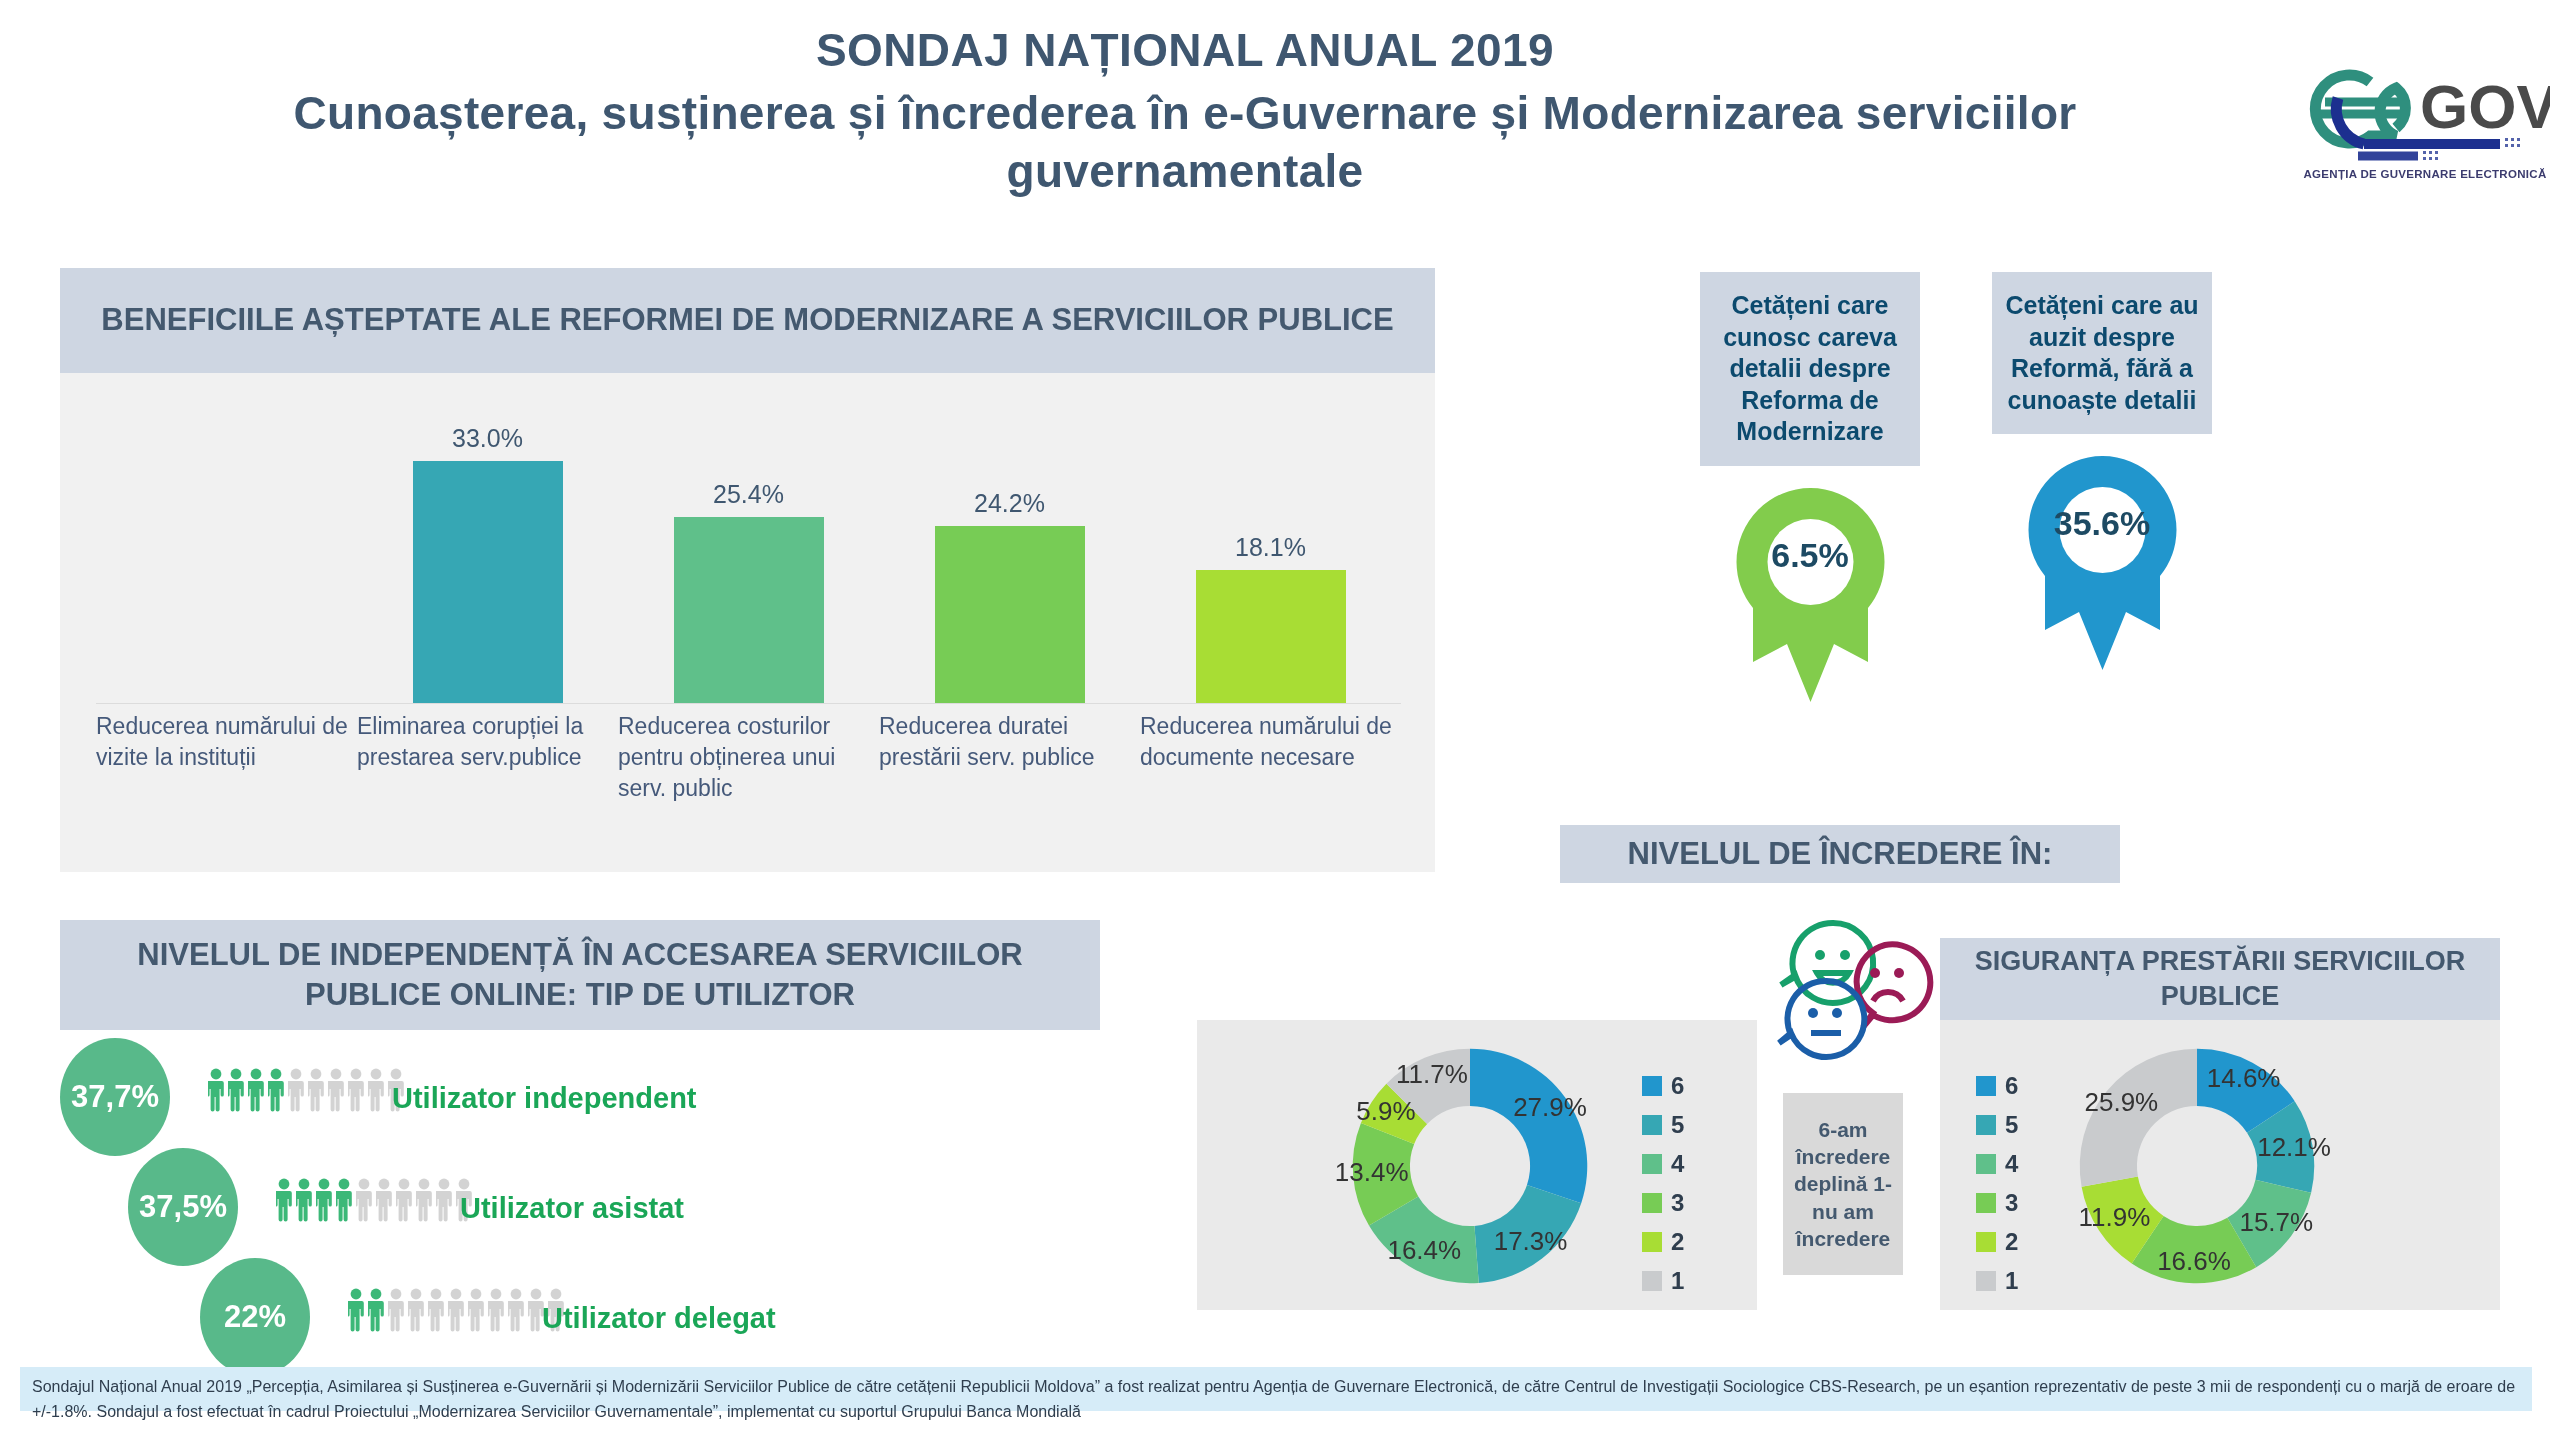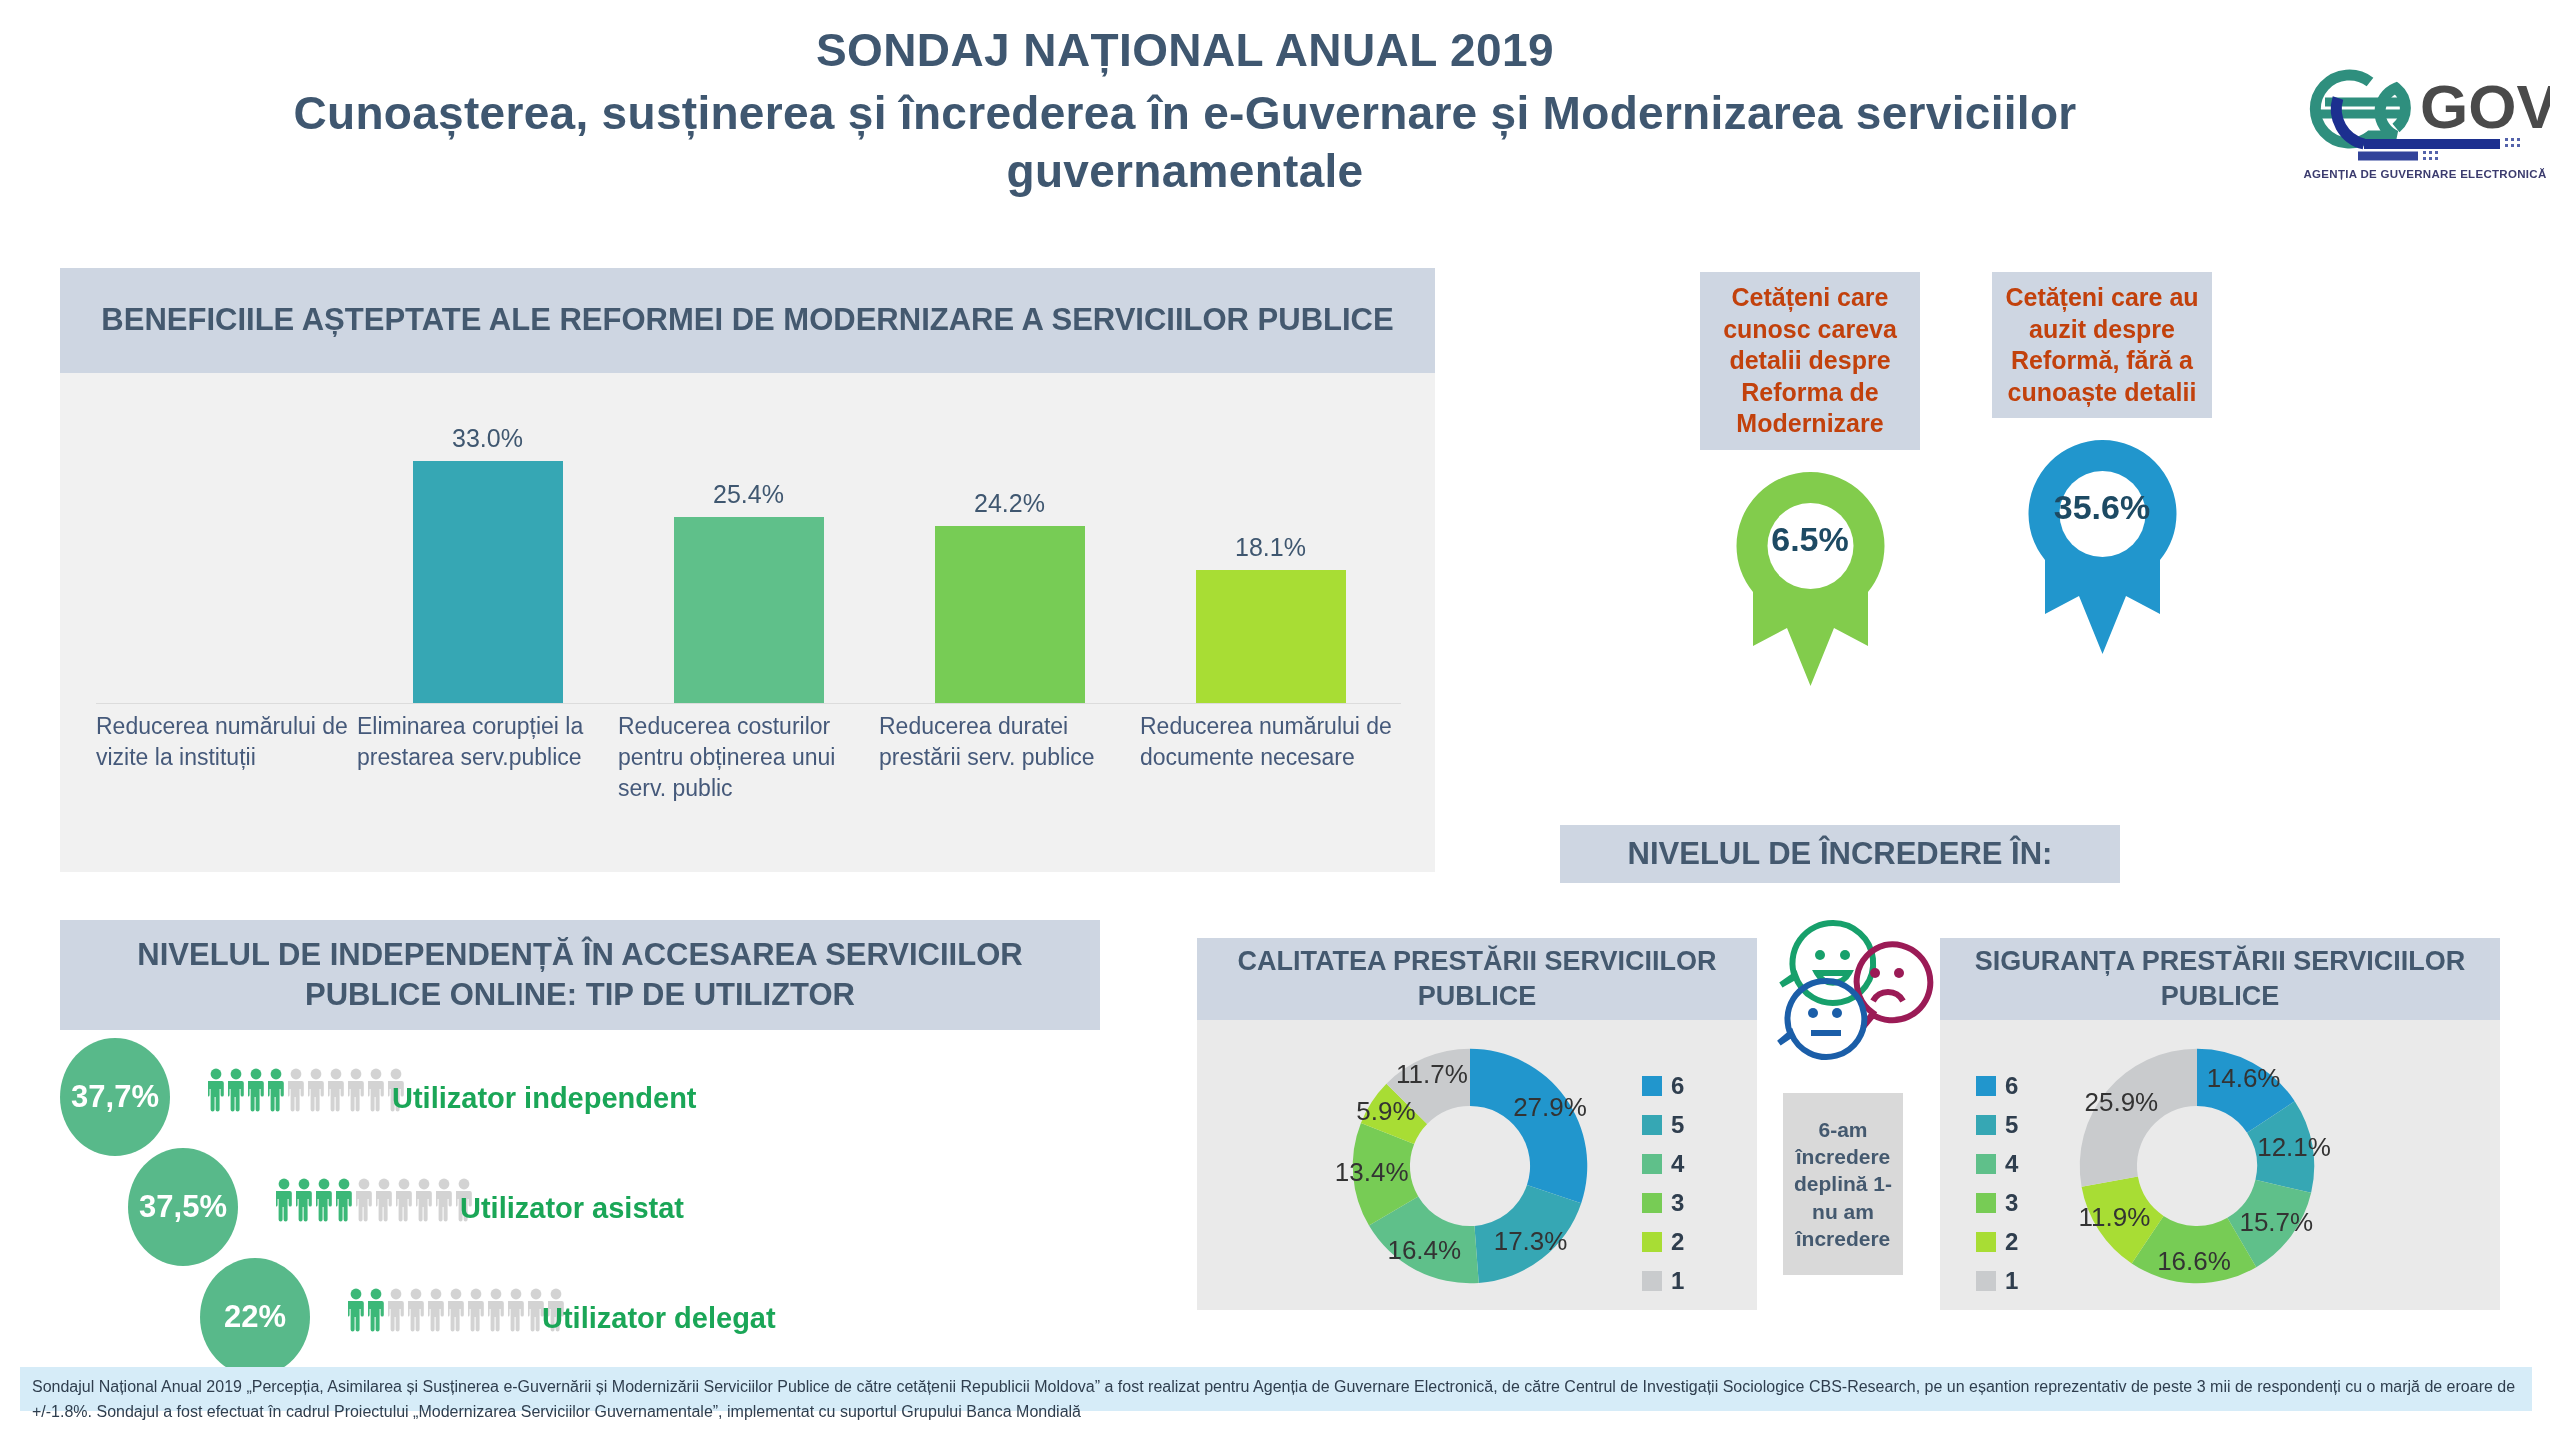--- a/index.html
+++ b/index.html
@@ -55,22 +55,22 @@
   .barlab{
     position:absolute;top:0;width:261px;
     font-size:23px;color:#45597a;line-height:1.35;
   }
   .axisline{position:absolute;left:36px;top:330px;width:1305px;height:1px;background:#dcdcdc;}
 
   
   .ribbons{position:absolute;left:1700px;top:272px;width:620px;height:520px;}
   .rib-card{position:absolute;width:220px;}
   .rib-label{
-    background:#ced6e2;color:#c2410c;font-weight:bold;font-size:25px;
-    text-align:center;line-height:1.26;padding:10px 6px;box-sizing:border-box;
+    background:#ced6e2;color:#0c4a6e;font-weight:bold;font-size:25px;
+    text-align:center;line-height:1.26;padding:18px 6px;box-sizing:border-box;
   }
   .rib-shape{position:relative;width:185px;margin:18px auto 0;}
   .rib-pct{
     position:absolute;left:0;top:52px;width:185px;text-align:center;
     font-size:34px;font-weight:bold;color:#1d4a63;z-index:3;
   }
 
   
   .userpanel{position:absolute;left:60px;top:920px;width:1040px;height:400px;}
   .userpanel .panel-head{
@@ -378,21 +378,20 @@
       <path d="M52 66 A38 38 0 1 1 18 118 L6 128 L18 120 A38 38 0 0 1 52 66 Z" fill="none" stroke="#1b5ea8" stroke-width="6"></path>
       <circle cx="40" cy="98" r="5" fill="#1b5ea8"></circle>
         <circle cx="64" cy="98" r="5" fill="#1b5ea8"></circle>
       <path d="M38 118 L68 118" stroke="#1b5ea8" stroke-width="6"></path>
     </svg>
   </div>
 
   <div class="scalebox">6-am încredere deplină 1-nu am încredere</div>
 
   <div class="donutpanel" style="left:1197px;">
-    <div class="panel-head">CALITATEA PRESTĂRII SERVICIILOR PUBLICE</div>
     <div class="donutbody">
       <svg id="donut1" width="290" height="286" viewBox="0 0 200 200" style="position:absolute;left:128px;top:3px;">
           <path d="M100 18A82 82 0 0 1 177.77772906983495 125.97354155172815L139.83737342601302 113.30352128259247A42 42 0 0 0 100 58Z" fill="#2196cd"></path>
           <path d="M177.77772906983495 125.97354155172815A82 82 0 0 1 106.11465715161106 181.77170028755825L103.13189756545933 141.88306600094447A42 42 0 0 0 139.83737342601302 113.30352128259247Z" fill="#36a7b4"></path>
           <path d="M106.11465715161106 181.77170028755825A82 82 0 0 1 29.359747624268692 141.6407822247972L63.81840731974738 121.32820552977418A42 42 0 0 0 103.13189756545933 141.88306600094447Z" fill="#5fc08a"></path>
           <path d="M29.359747624268692 141.6407822247972A82 82 0 0 1 23.74604512991948 69.84482852524756L60.94309628605632 84.55466826902924A42 42 0 0 0 63.81840731974738 121.32820552977418Z" fill="#77cc55"></path>
           <path d="M23.74604512991948 69.84482852524756A82 82 0 0 1 41.52754760732762 42.51111141110256L70.05069511594829 70.55447169836961A42 42 0 0 0 60.94309628605632 84.55466826902924Z" fill="#a8dd34"></path>
           <path d="M41.52754760732762 42.51111141110256A82 82 0 0 1 99.99999999999999 18L99.99999999999999 58A42 42 0 0 0 70.05069511594829 70.55447169836961Z" fill="#c9cbcd"></path>
         </svg>
       <div id="donut1lbls">

